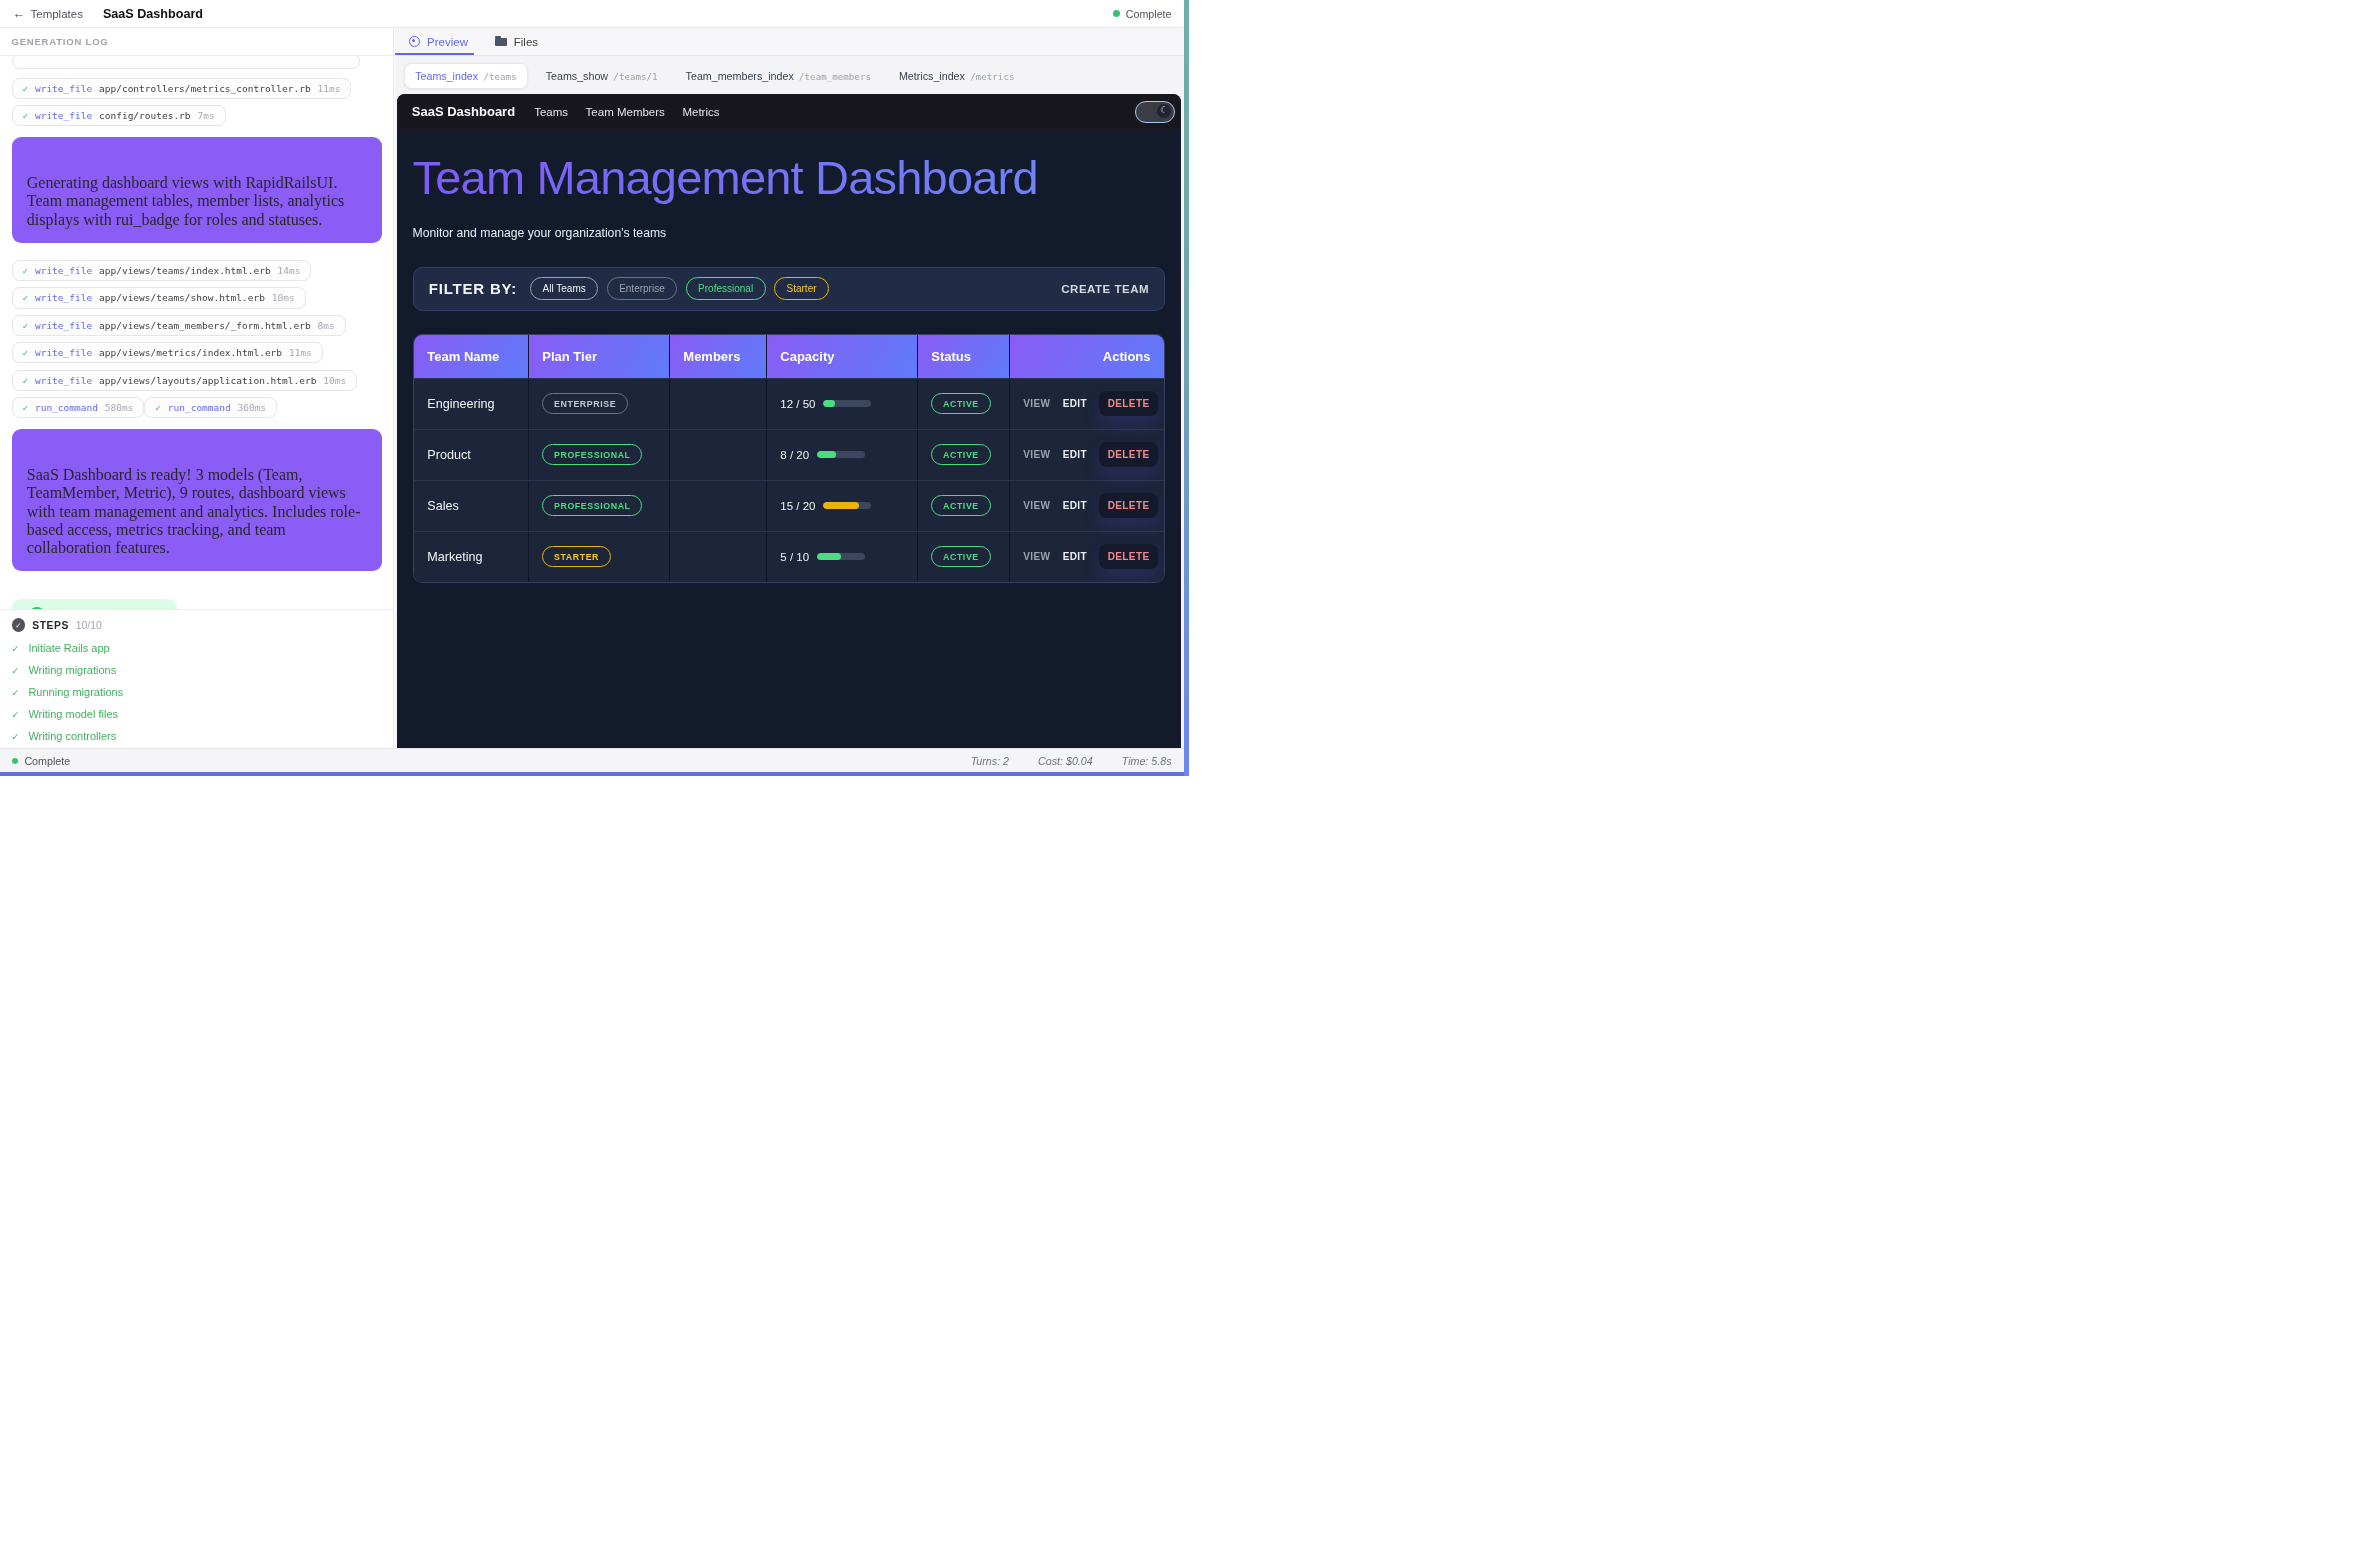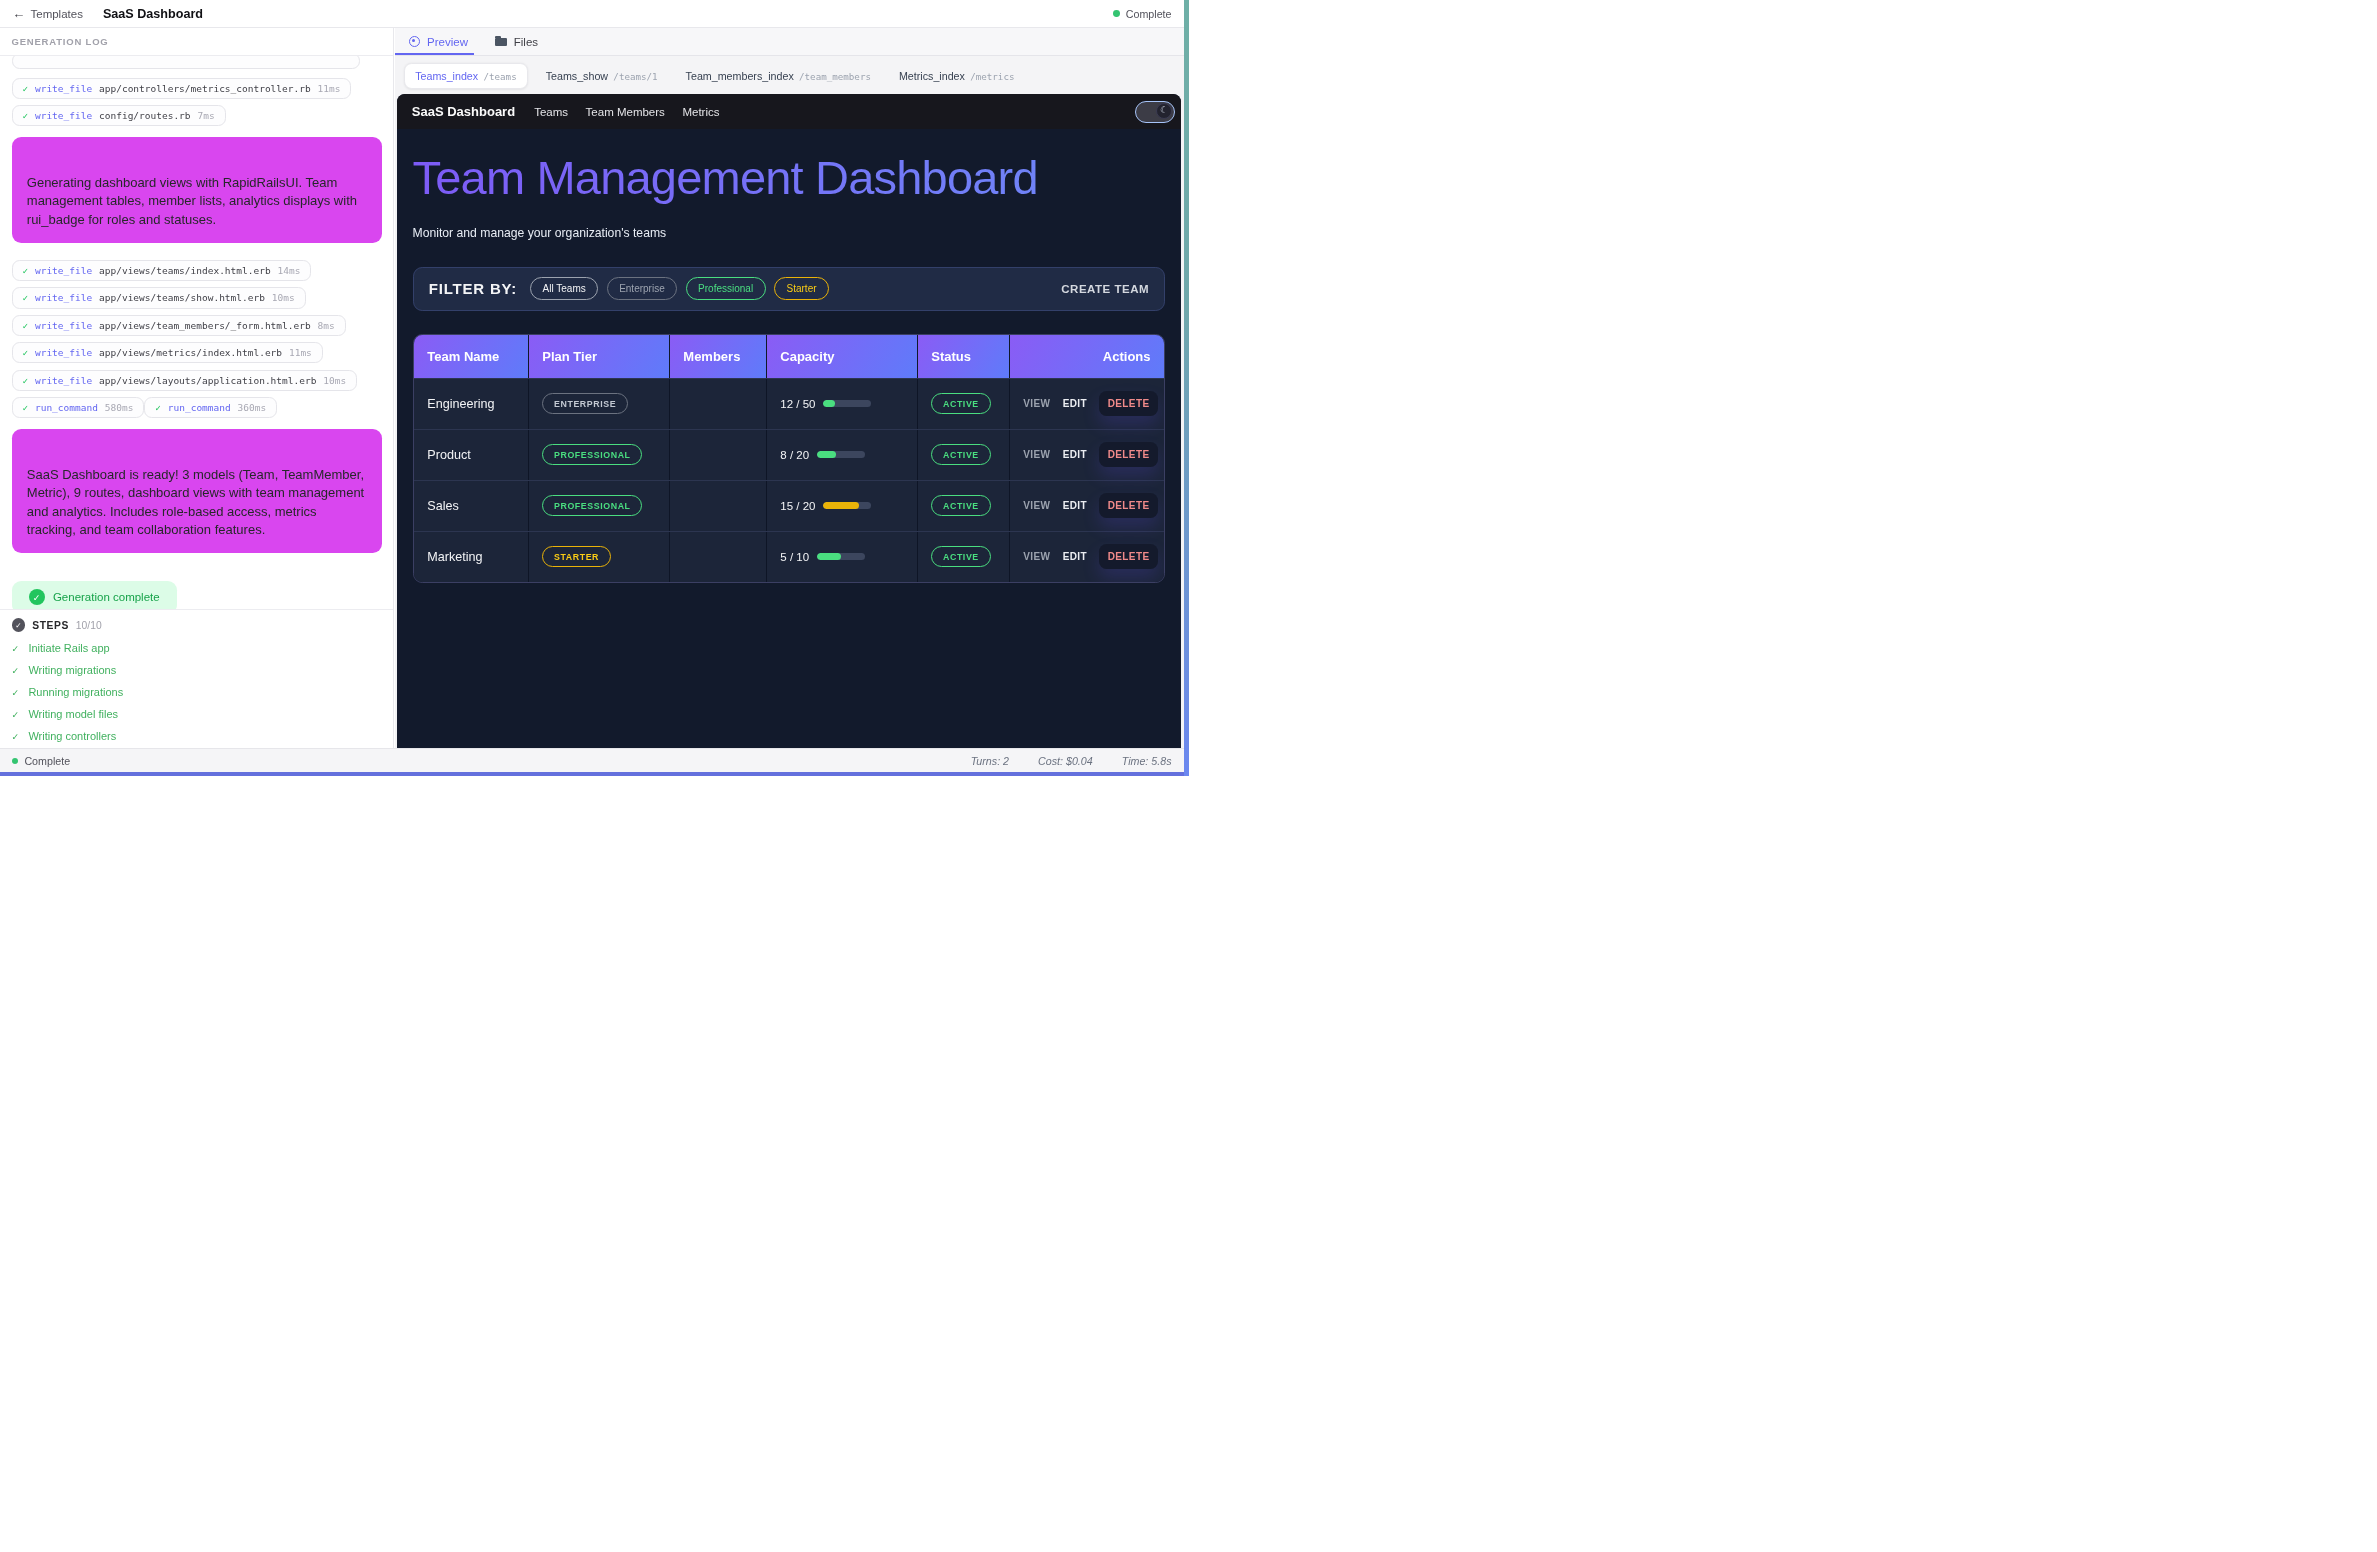--- a/index.html
+++ b/index.html
@@ -23,22 +23,22 @@
     padding:0 11.5px; font-size:9.5px; font-weight:700; letter-spacing:0.8px; color:#a1a1aa; }
   .log-body { height:553px; flex:0 0 553px; overflow:hidden; padding:1.5px 11.5px 0; }
   .log-chip { display:inline-flex; align-items:center; gap:6.9px; background:#fdfdfe; border:0.8px solid #e5e5ea;
     border-radius:7.6px; padding:0 10px; height:21.4px; margin-top:6.1px;
     font-family:"DejaVu Sans Mono", monospace; font-size:9.5px; white-space:nowrap; }
   .log-chip.partial { width:348px; height:15.3px; margin-top:-12.2px; }
   .chip-check { color:#22c55e; font-size:9.2px; }
   .chip-cmd { color:#6366f1; }
   .chip-arg { color:#3f3f46; }
   .chip-time { color:#a8a8b3; }
-  .log-msg { background:#d946ef; border-radius:9.2px; padding:37px 15.3px 13.8px; margin:10.7px 0;
-    font-size:13px; line-height:18.3px; color:#27272a; }
+  .log-msg { background:#8b5cf6; border-radius:9.2px; padding:37px 15.3px 13.8px; margin:10.7px 0;
+    font-size:16px; line-height:18.3px; color:#27272a;font-family:Liberation Serif, serif; }
   .gen-complete { display:inline-flex; align-items:center; gap:8.4px; background:#dcfce7; border-radius:9.2px;
     padding:8.4px 17px; margin-top:17px; color:#17a34a; font-size:11.5px; }
   .gc-icon { width:16px; height:16px; border-radius:50%; background:#22c55e; color:#fff; font-size:9.2px;
     display:flex; align-items:center; justify-content:center; }
   .steps-section { border-top:0.8px solid #ececf0; padding:8.4px 11.5px 0; flex:1 1 auto; overflow:hidden; }
   .steps-head { display:flex; align-items:center; gap:6.9px; }
   .steps-badge { width:13.8px; height:13.8px; border-radius:50%; background:#52525b; color:#fff; font-size:7.6px;
     display:flex; align-items:center; justify-content:center; }
   .steps-title { font-size:10.3px; font-weight:700; letter-spacing:0.6px; color:#27272a; }
   .steps-count { font-size:10.3px; color:#a1a1aa; }

